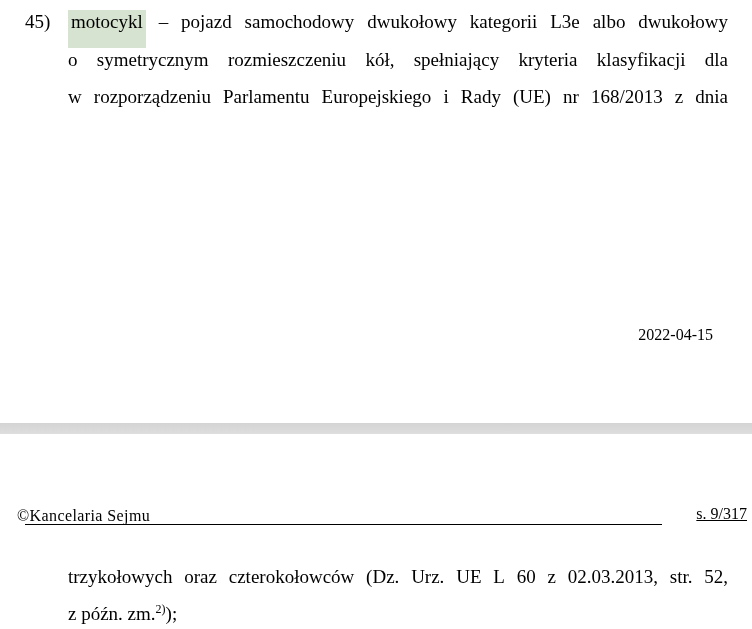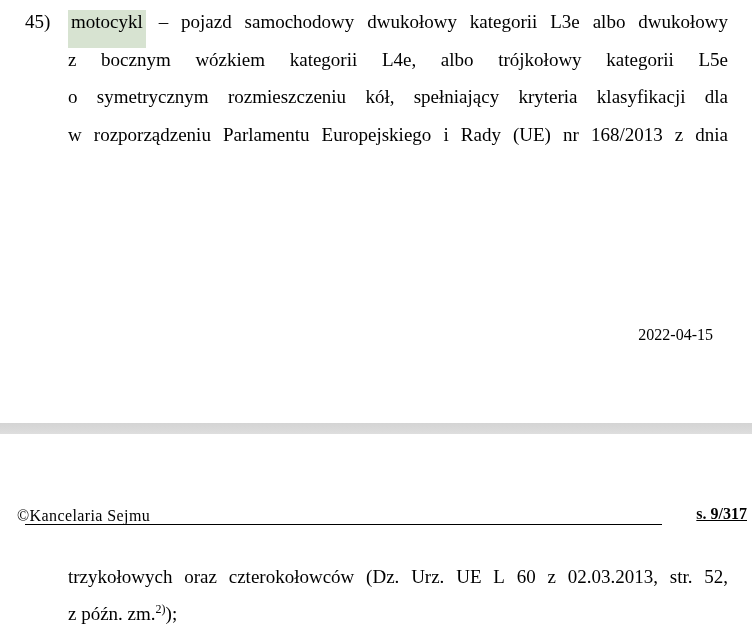--- a/index.html
+++ b/index.html
@@ -81,21 +81,20 @@
     height: 1px;
     background: #000000;
   }
   .footer-page-number {
     position: absolute;
     top: 505px;
     right: 5px;
     font-size: 16px;
     text-decoration: underline;
     white-space: nowrap;
-    font-weight: bold;
   }
 
   
   .continuation {
     position: absolute;
     left: 68px;
     top: 558px;
     width: 660px;
     font-size: 19px;
   }
@@ -114,21 +113,20 @@
 </style>
 </head>
 <body>
 
 <div class="page">
 
   <div class="item-number">45)</div>
 
   <div class="item-body">
     <div class="jline"><span class="highlight">motocykl</span><span> – pojazd samochodowy dwukołowy kategorii L3e albo dwukołowy</span></div>
-    <div class="jline">z&nbsp;bocznym wózkiem kategorii L4e, albo trójkołowy kategorii L5e</div>
     <div class="jline">o&nbsp;symetrycznym rozmieszczeniu kół, spełniający kryteria klasyfikacji dla</div>
     <div class="jline">w&nbsp;rozporządzeniu Parlamentu Europejskiego i&nbsp;Rady (UE) nr 168/2013 z&nbsp;dnia</div>
   </div>
 
   <div class="date-stamp">2022-04-15</div>
 
   <div class="page-separator"></div>
 
   <div class="footer-copyright">©Kancelaria Sejmu</div>
   <div class="footer-rule"></div>

